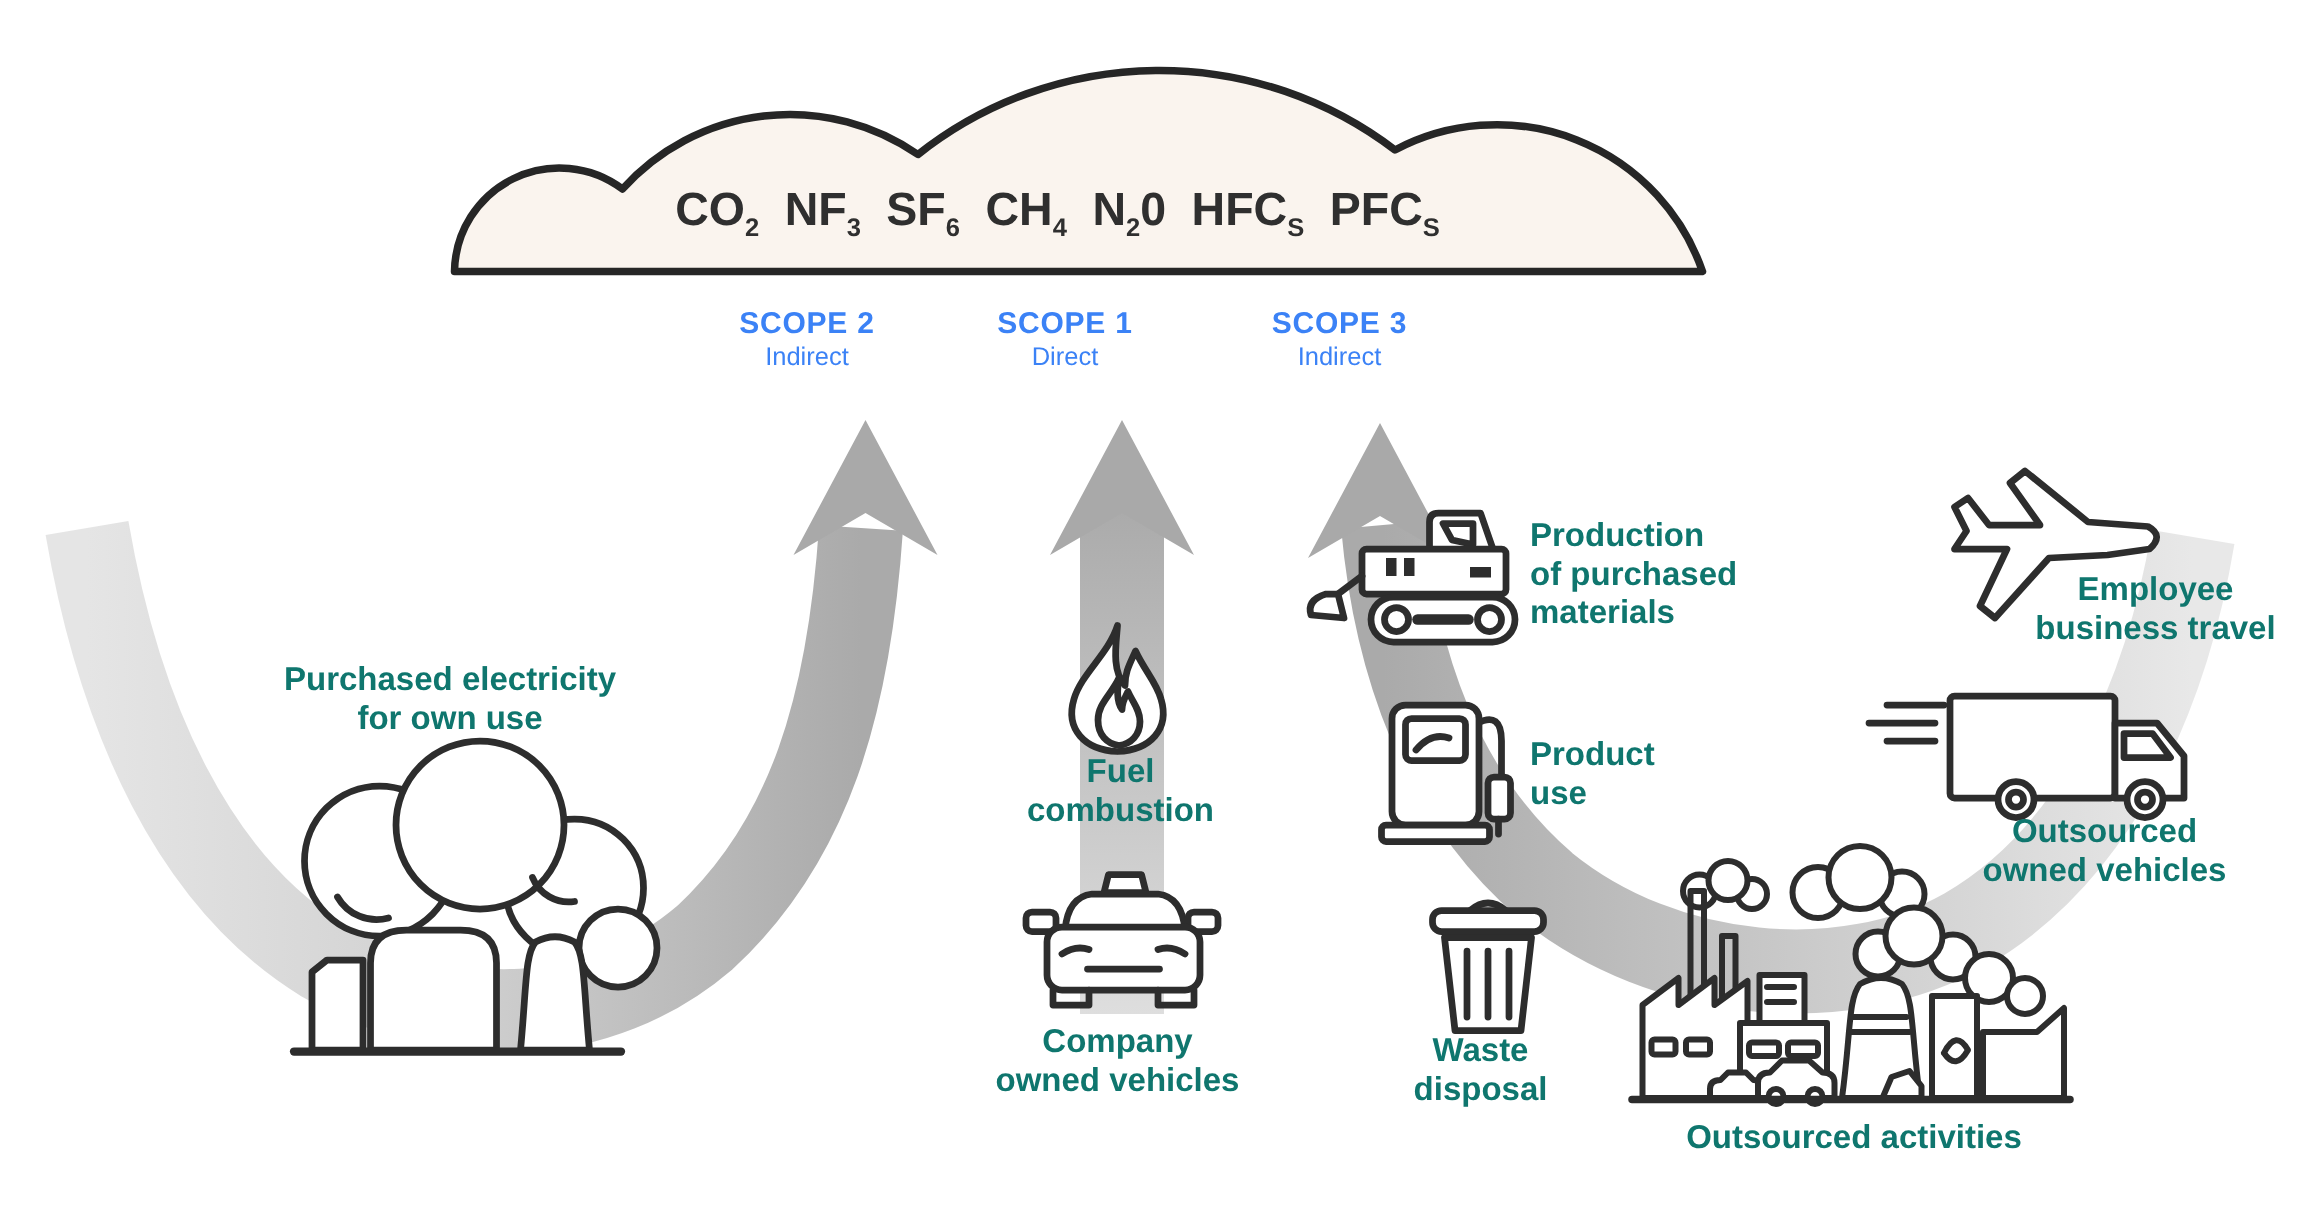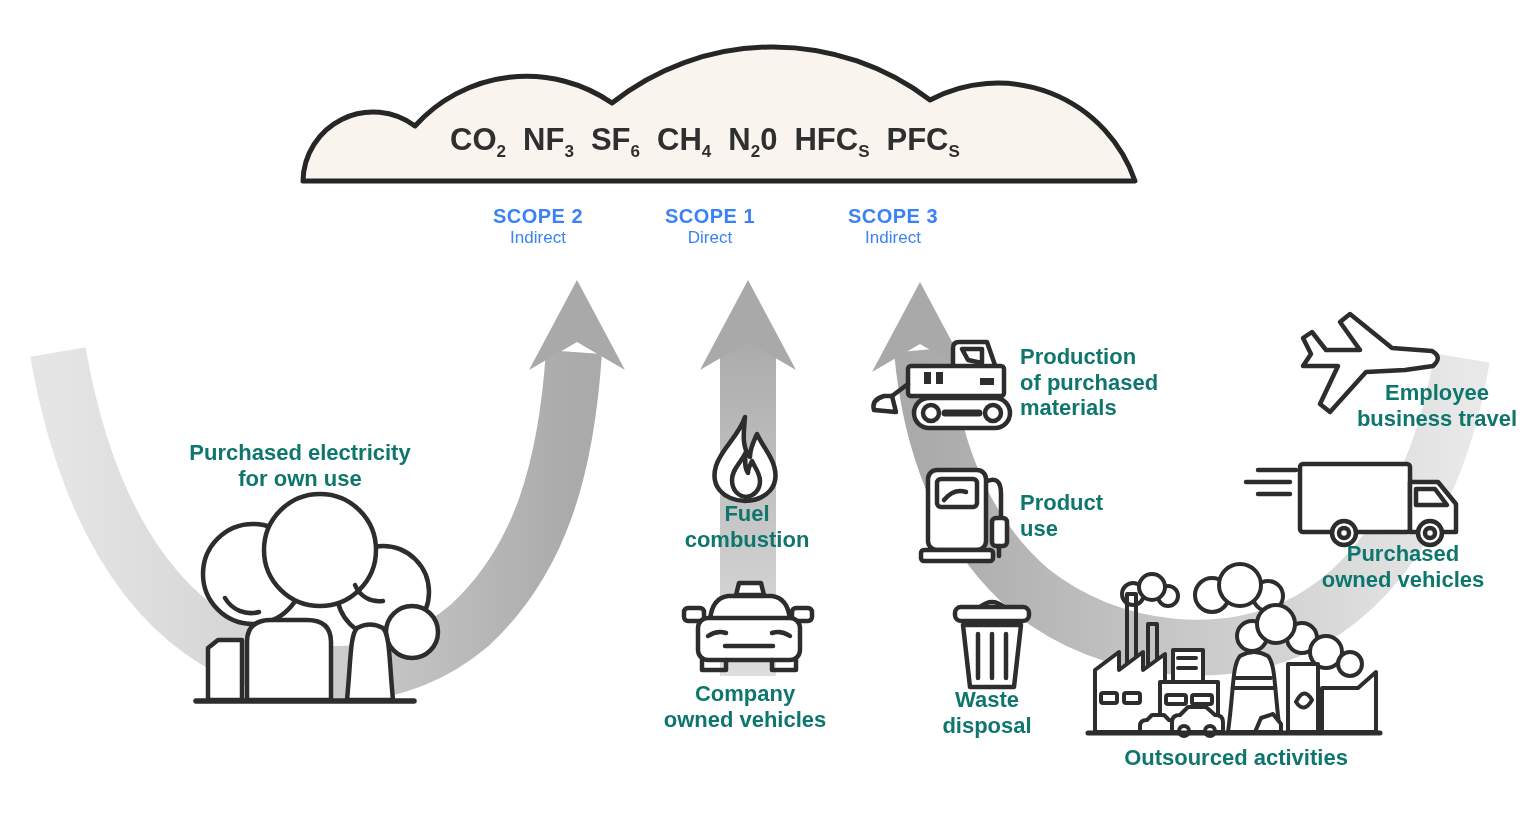--- a/index.html
+++ b/index.html
@@ -219,17 +219,17 @@
     <div>disposal</div>
   </div>
   <div class="txt center" style="left:1236px;top:745px;text-align:right;">
     <div>Outsourced activities</div>
   </div>
   <div class="txt center" style="left:1437px;top:380px;">
     <div>Employee</div>
     <div>business travel</div>
   </div>
   <div class="txt center" style="left:1403px;top:541px;">
-    <div>Purchased</div>
+    <div>Outsourced</div>
     <div>owned vehicles</div>
   </div>
 
 </div>
 
 </body></html>

